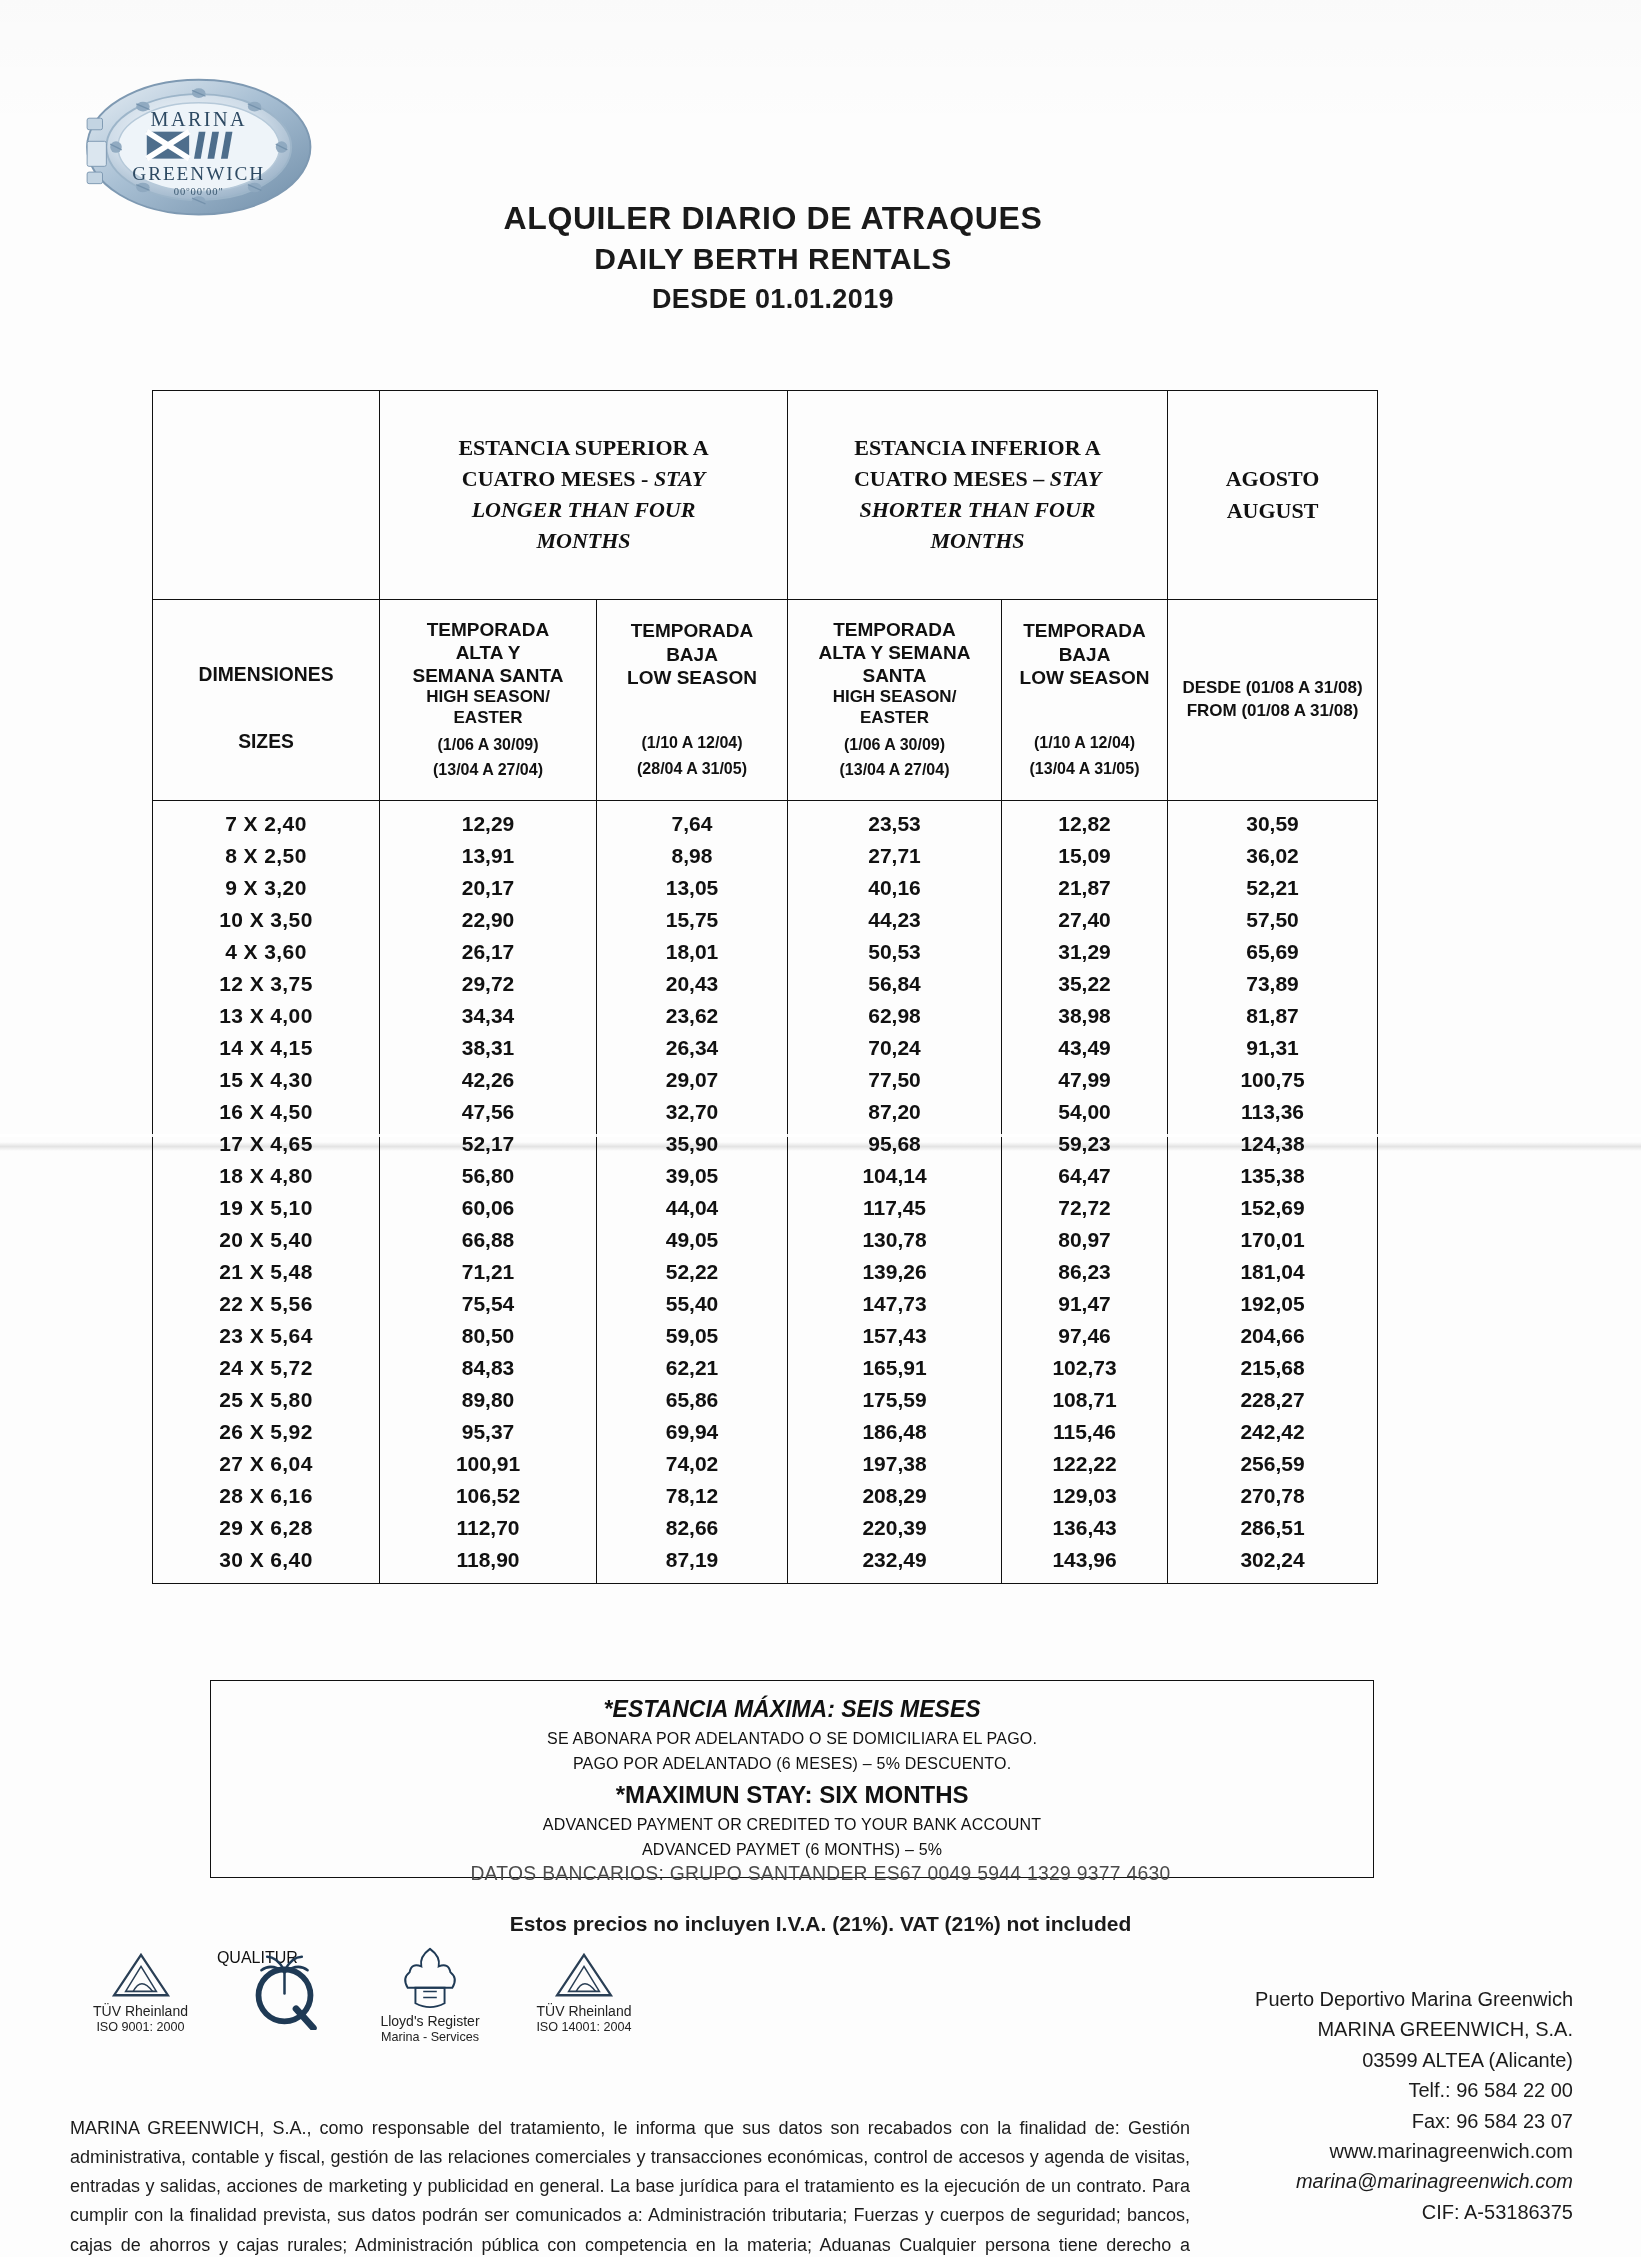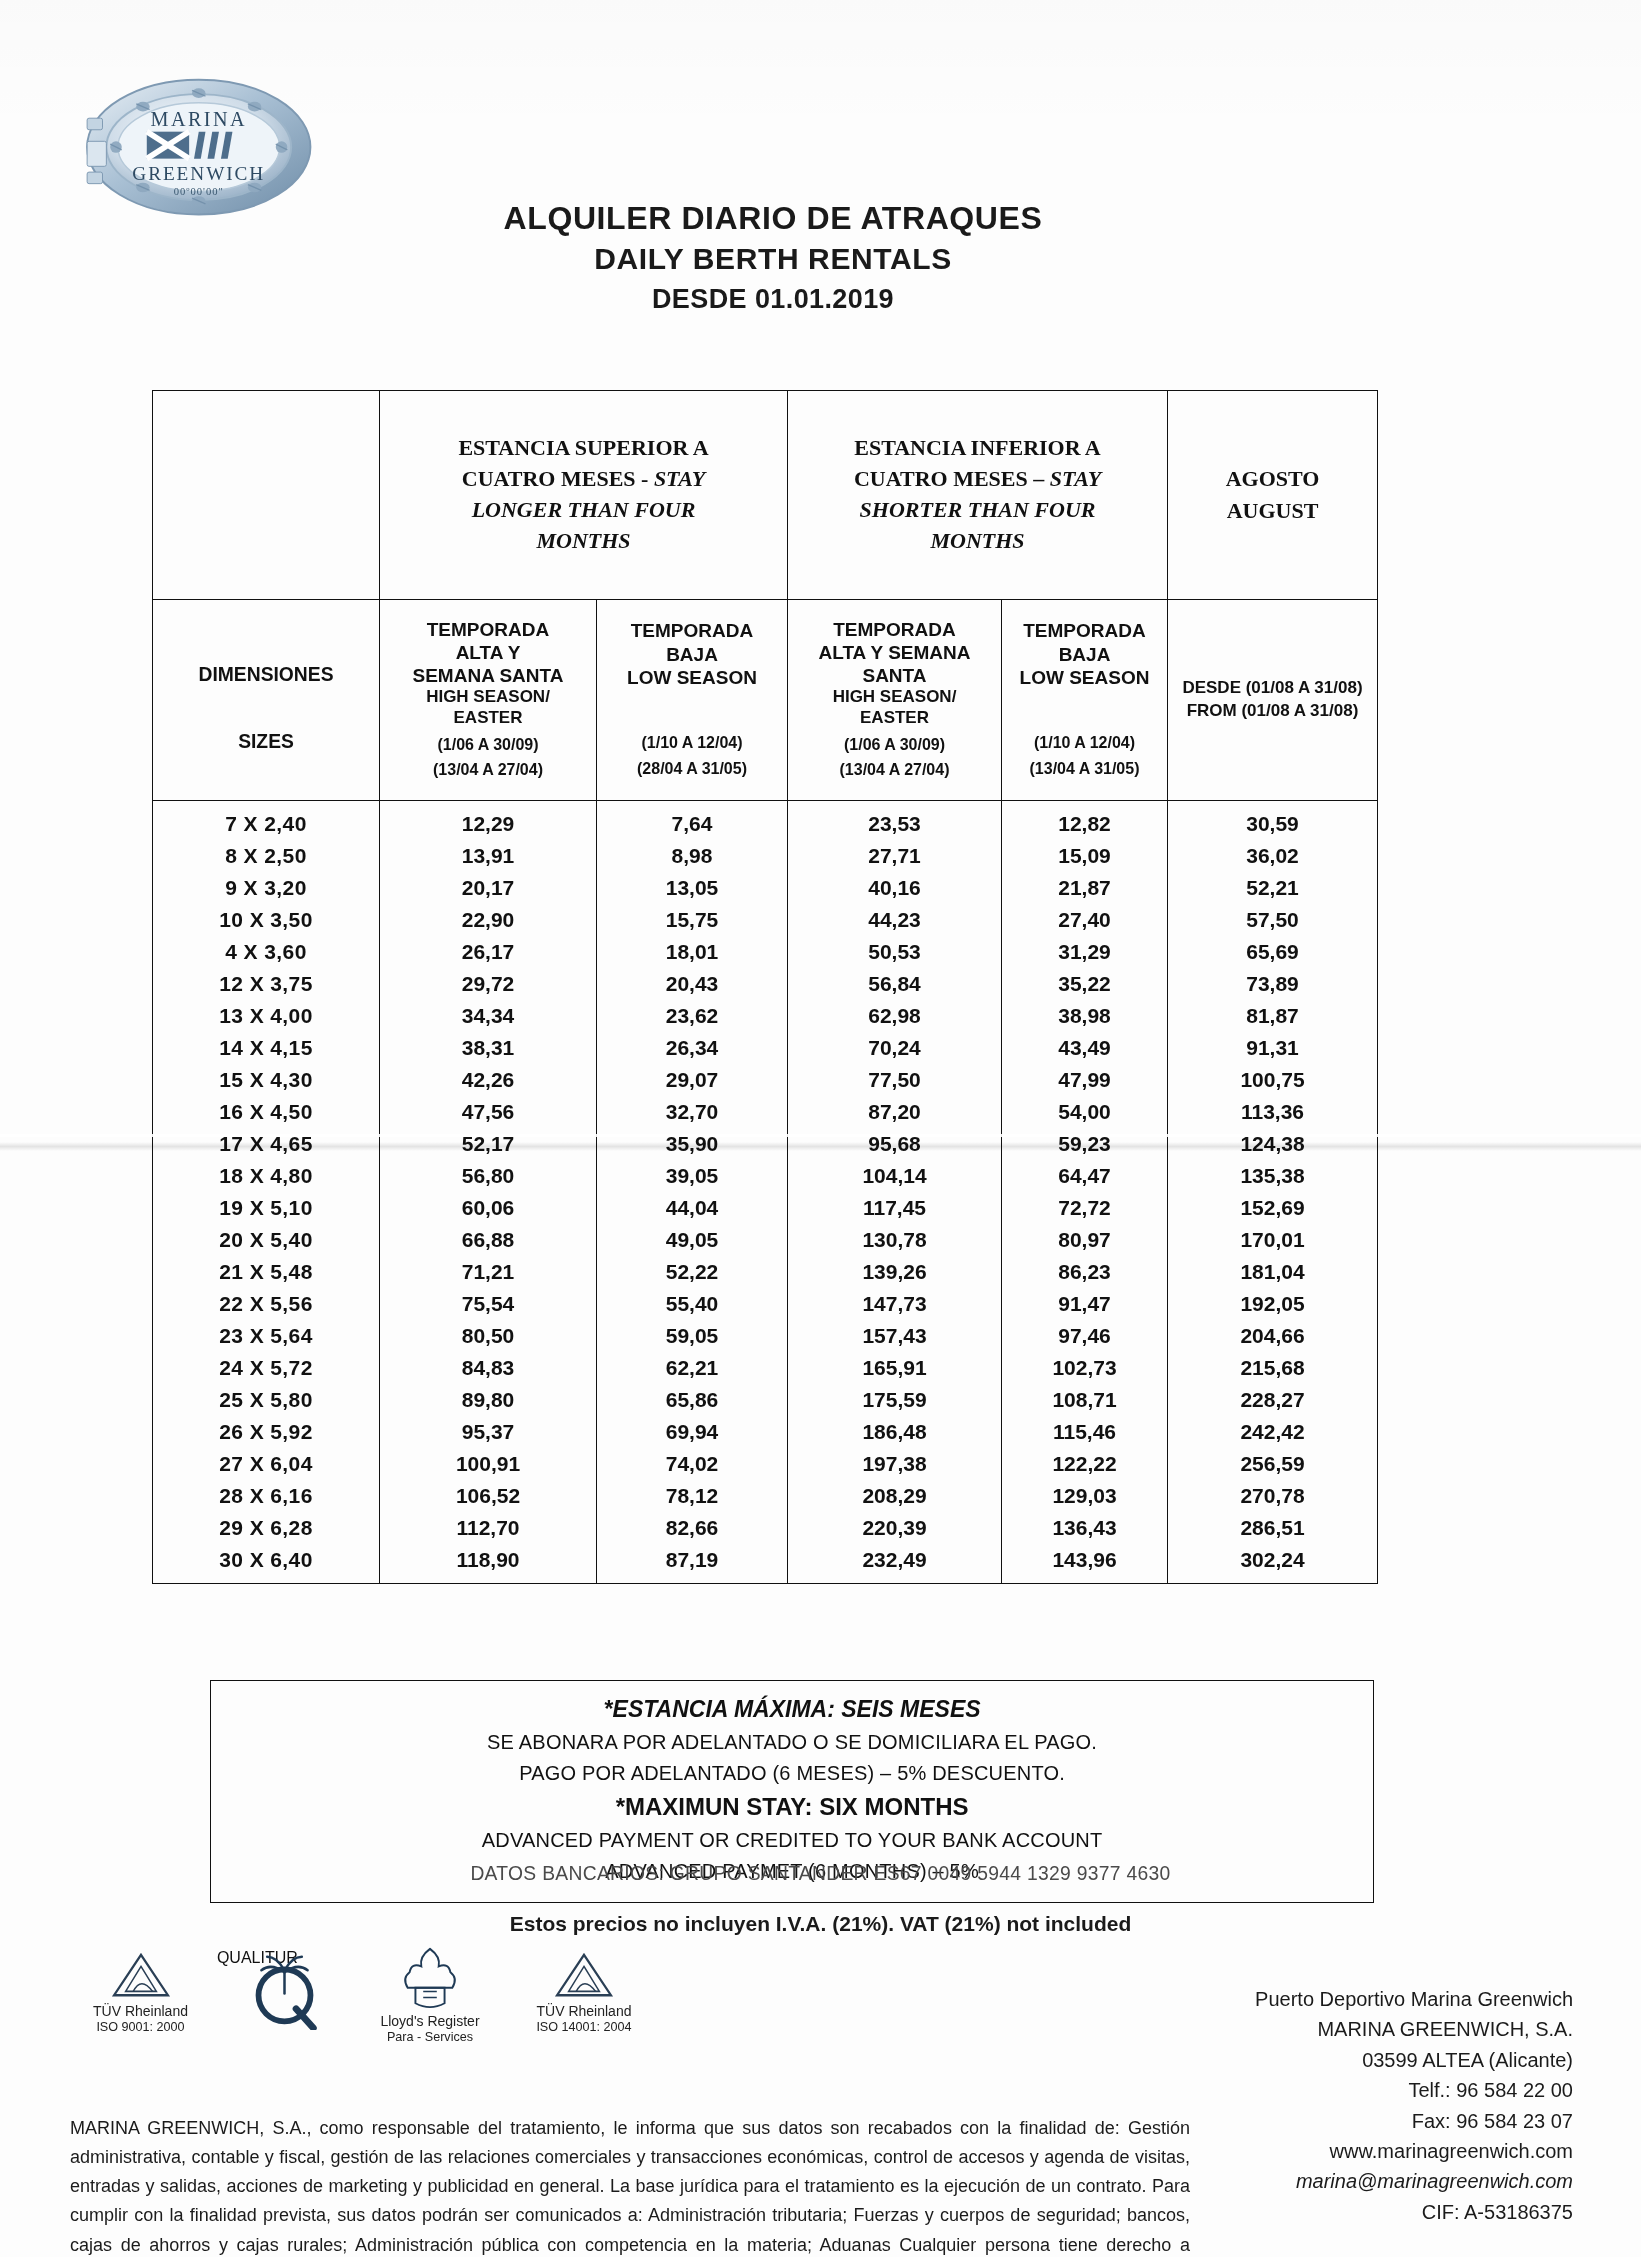--- a/index.html
+++ b/index.html
@@ -117,21 +117,21 @@
 
   
   .notes{
     position:absolute;left:210px;top:1680px;width:1139px;
     border:1.9px solid #111;
     padding:9.7px 11.6px 15.4px 11.6px;
     text-align:center;
     font-family:Liberation Sans, sans-serif;
   }
   .notes .n-it{font-style:italic;font-weight:bold;font-size:23px;line-height:1.6;}
-  .notes .n-reg{font-size:20px;line-height:1.52;letter-spacing:0.2px;}
+  .notes .n-reg{font-size:16px;line-height:1.52;letter-spacing:0.2px;}
   .notes .n-bold{font-weight:bold;font-size:24px;line-height:1.55;}
 
   .bank{
     position:absolute;left:0;right:0;top:1863px;text-align:center;
     font-size:19.3px;color:#4a4a4a;font-family:"Liberation Sans", sans-serif;
     letter-spacing:0.3px;
   }
   .vat{
     position:absolute;left:0;right:0;top:1912px;text-align:center;
     font-size:21px;font-weight:bold;color:#1a1a1a;
@@ -509,21 +509,21 @@
       </div>
     </div>
 
     <div class="cert" style="left:280px;top:3.9px;width:164px;">
       <svg width="68" height="66" viewBox="0 0 70 68" style="display:block;margin:0 auto 1.9px auto;" aria-hidden="true">
         <path d="M35 4 Q46 12 44 22 Q54 18 56 28 Q64 34 58 44 L12 44 Q6 34 14 28 Q16 18 26 22 Q24 12 35 4 Z" fill="none" stroke="#1f3a55" stroke-width="2"></path>
         <path d="M20 44 L20 60 Q35 68 50 60 L50 44 Z" fill="none" stroke="#1f3a55" stroke-width="2"></path>
         <path d="M28 48 L42 48 M28 54 L42 54" stroke="#1f3a55" stroke-width="1.6"></path>
       </svg>
       <div class="cname">Lloyd's Register</div>
-      <div class="ciso">Para - Services</div>
+      <div class="ciso">Marina - Services</div>
     </div>
 
     <div class="cert" style="left:439px;top:9.7px;width:154px;">
       <svg width="62" height="50" viewBox="0 0 64 52" style="display:block;margin:0 auto 1.9px auto;" aria-hidden="true">
         <path d="M32 4 L60 46 L4 46 Z" fill="none" stroke="#2a3f55" stroke-width="2.4"></path>
         <path d="M32 16 L48 42 L16 42 Z" fill="none" stroke="#2a3f55" stroke-width="1.6"></path>
         <path d="M24 42 Q32 26 44 42" fill="none" stroke="#2a3f55" stroke-width="1.6"></path>
       </svg>
       <div class="cname">TÜV Rheinland</div>
       <div class="ciso">ISO 14001: 2004</div>

